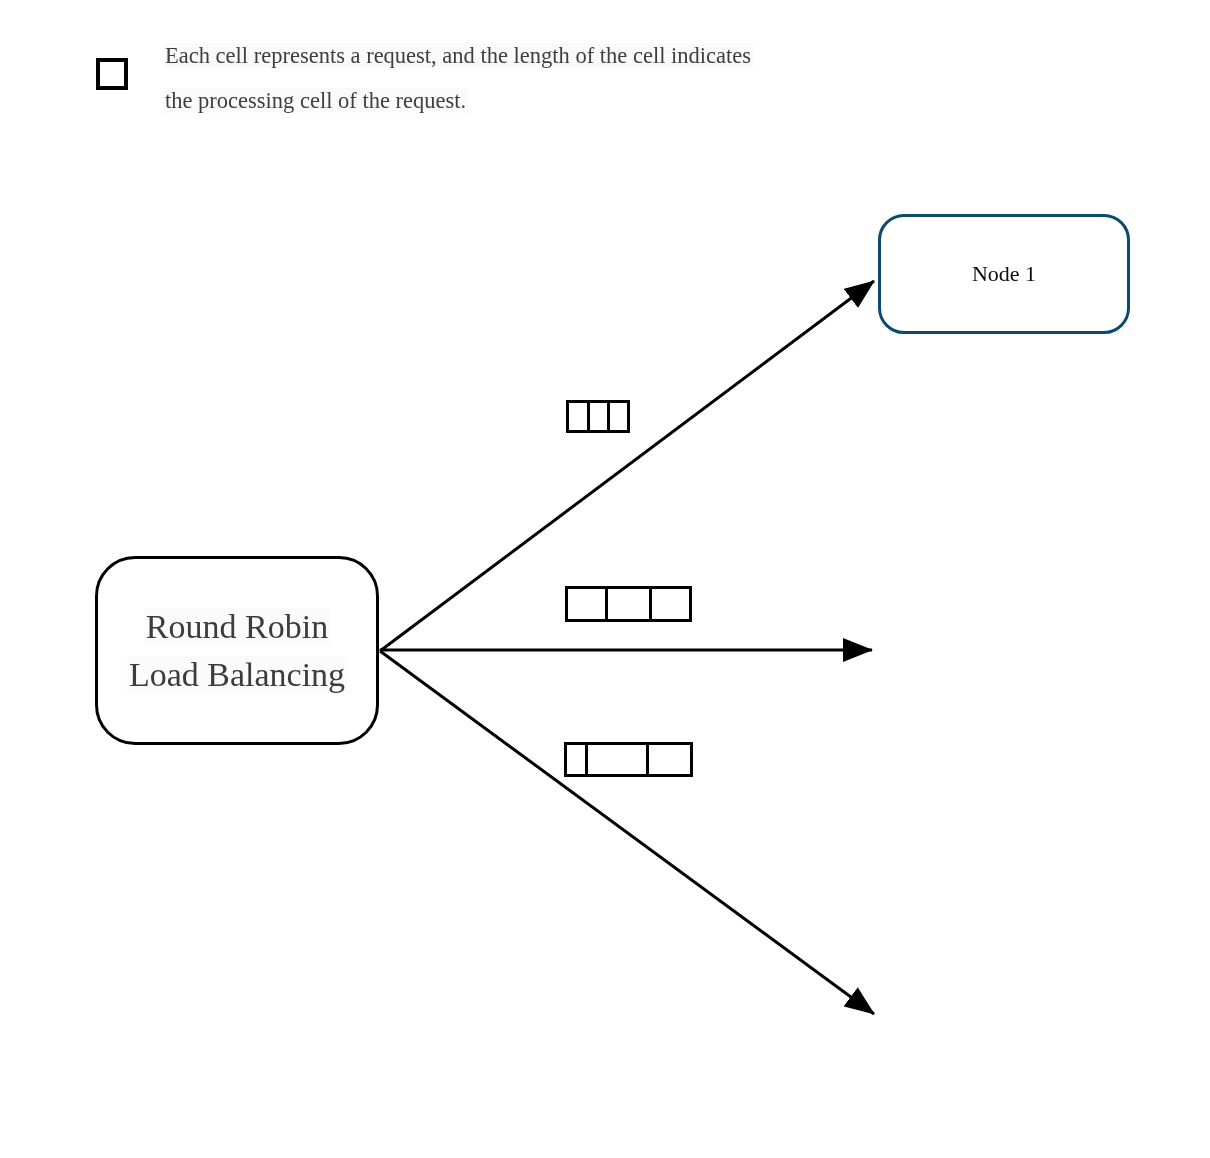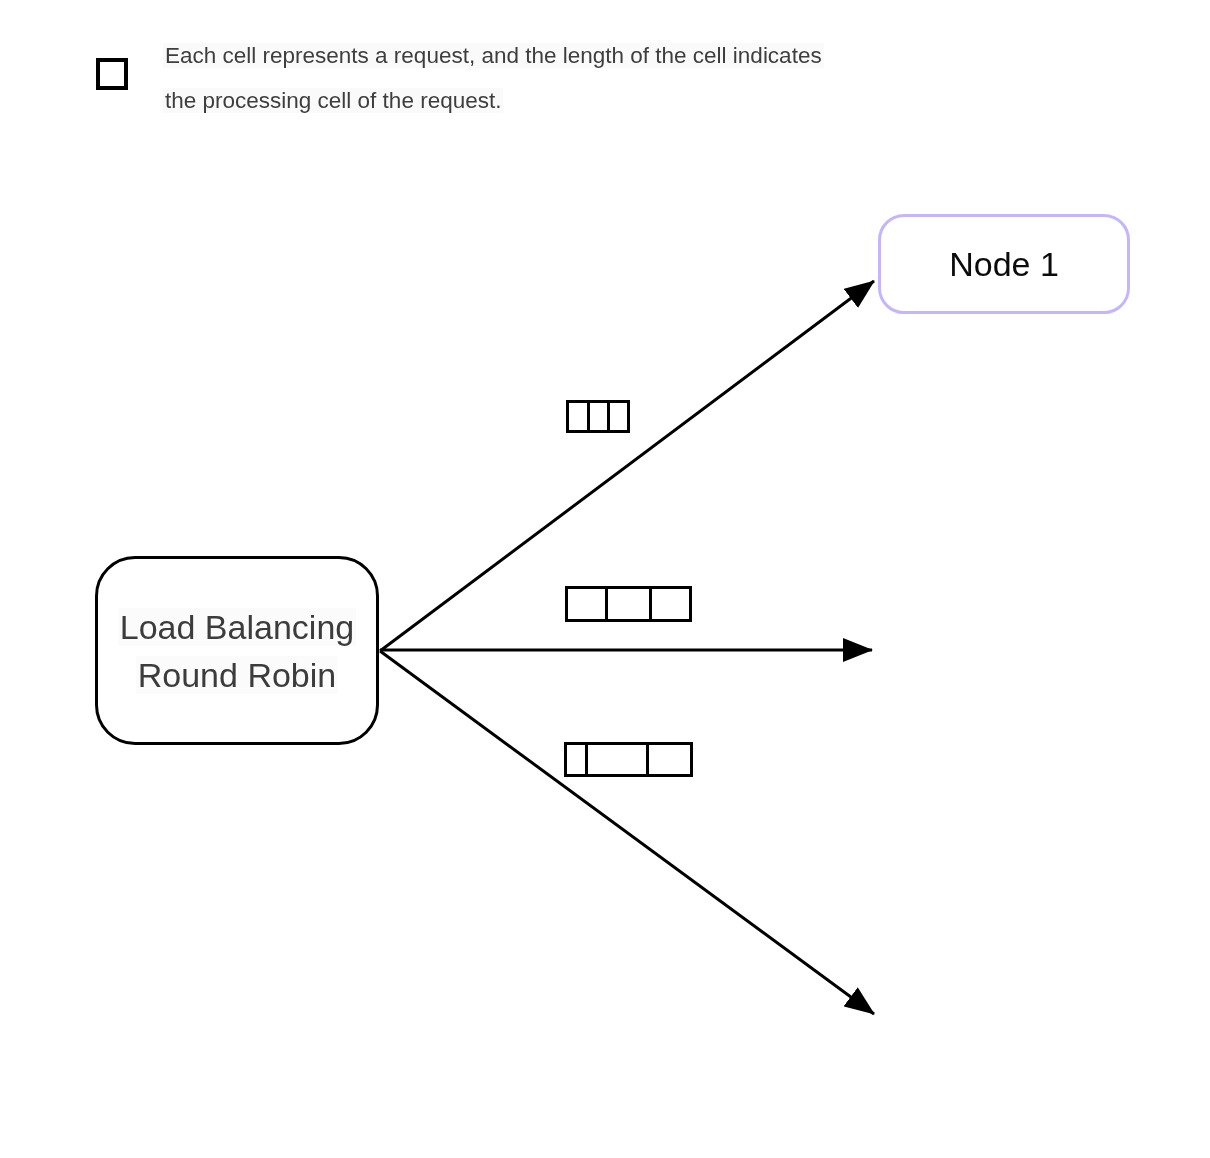--- a/index.html
+++ b/index.html
@@ -1,21 +1,21 @@
 <!DOCTYPE html>
 <html><head>
 <meta charset="utf-8">
 <style>
   html, body { margin: 0; padding: 0; background: #ffffff; }
   .canvas {
     position: relative;
     width: 1210px;
     height: 1158px;
     background: #ffffff;
-    font-family: Liberation Sans, sans-serif;
+    font-family: Liberation Serif, serif;
     overflow: hidden;
   }
 
   
   .legend-square {
     position: absolute;
     left: 96px; top: 58px;
     width: 32px; height: 32px;
     box-sizing: border-box;
     border: 4px solid #000000;
@@ -58,29 +58,29 @@
     font-size: 34px;
     line-height: 48px;
     color: #3c3c3c;
   }
   .source-box .hl { background: #fbfbfb; padding: 0 2px; }
 
   
   .node-box {
     position: absolute;
     left: 878px;
-    width: 252px; height: 100px;
+    width: 252px; height: 120px;
     box-sizing: border-box;
-    border: 3px solid #c4b5fd;
+    border: 3px solid #0c4a6e;
     border-radius: 26px;
     background: #ffffff;
     display: flex;
     align-items: center;
     justify-content: center;
-    font-size: 34px;
+    font-size: 22px;
     color: #0b0b0b;
   }
   .node-1 { top: 214px; }
   .node-2 { top: 588px; }
   .node-n { top: 963px; }
 
   
   .queue {
     position: absolute;
     display: flex;
@@ -114,22 +114,22 @@
       <marker id="ah" markerUnits="userSpaceOnUse" markerWidth="32" markerHeight="24" refX="29" refY="12" orient="auto">
         <path d="M0,0 L30,12 L0,24 Z" fill="#000000"></path>
       </marker>
     </defs>
     <line x1="380" y1="651" x2="874" y2="281" stroke="#000000" stroke-width="3" marker-end="url(#ah)"></line>
     <line x1="380" y1="650" x2="872" y2="650" stroke="#000000" stroke-width="3" marker-end="url(#ah)"></line>
     <line x1="380" y1="651" x2="874" y2="1014" stroke="#000000" stroke-width="3" marker-end="url(#ah)"></line>
   </svg>
 
   <div class="source-box">
+    <div><span class="hl">Round Robin</span></div>
     <div><span class="hl">Load Balancing</span></div>
-    <div><span class="hl">Round Robin</span></div>
   </div>
 
   <div class="node-box node-1">
     <span>Node 1</span>
   </div>
 
   <div class="queue q1">
       <div class="cell" style="flex-grow: 22;"></div>
       <div class="cell" style="flex-grow: 21;"></div>
       <div class="cell" style="flex-grow: 20;"></div>

